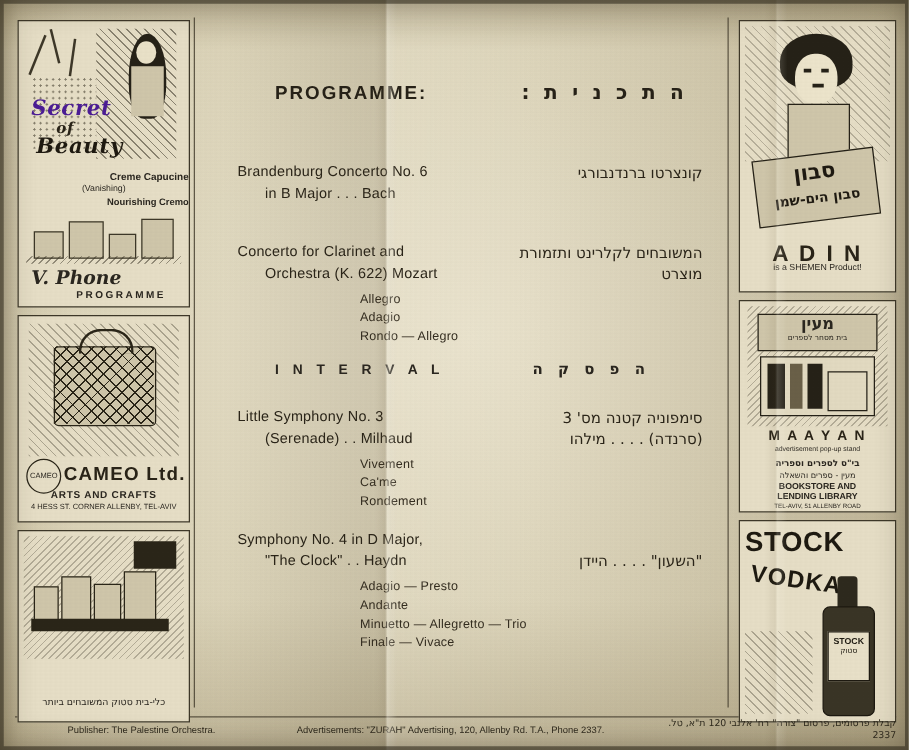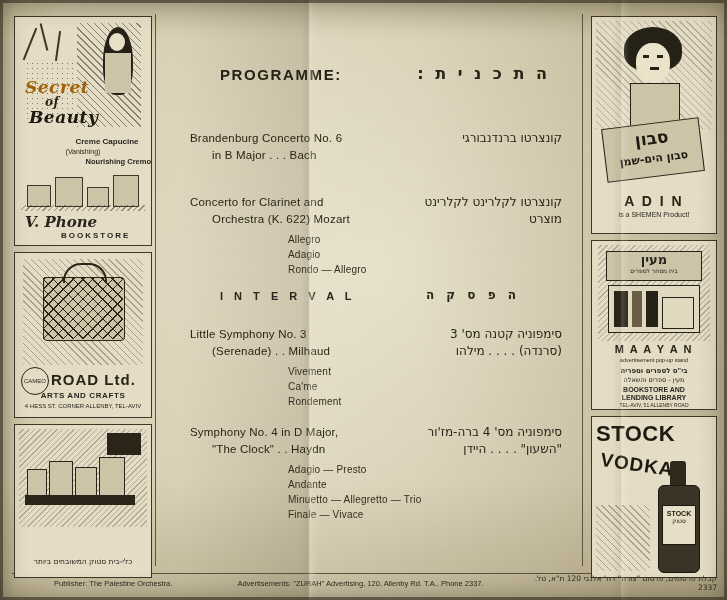--- a/index.html
+++ b/index.html
@@ -248,53 +248,53 @@
         <div style="position:absolute; left:4px; top:4px; width:128px; height:110px;">
           <div class="hatch" style="left:58px; top:2px; width:64px; height:104px; opacity:.55;"></div>
           <div style="position:absolute; left:84px; top:6px; width:30px; height:68px; background:#262218; border-radius:50% 50% 40% 40%;"></div>
           <div style="position:absolute; left:90px; top:12px; width:16px; height:18px; background:#e9e1c8; border-radius:50%;"></div>
           <div style="position:absolute; left:86px; top:32px; width:26px; height:40px; background:#cfc6aa;"></div>
           <div style="position:absolute; left:10px; top:6px; width:2px; height:34px; background:#3e3829; transform:rotate(22deg);"></div>
           <div style="position:absolute; left:24px; top:2px; width:2px; height:28px; background:#3e3829; transform:rotate(-14deg);"></div>
           <div style="position:absolute; left:38px; top:10px; width:2px; height:30px; background:#3e3829; transform:rotate(8deg);"></div>
           <div class="dots" style="left:6px; top:40px; width:52px; height:58px; opacity:.6;"></div>
         </div>
-        <div class="script ad-title" style="position:absolute; left:10px; top:60px; font-size:17px; color:#a16207;">Secret</div>
+        <div class="script ad-title" style="position:absolute; left:10px; top:60px; font-size:17px; color:#4c1d95;">Secret</div>
         <div class="script ad-title" style="position:absolute; left:30px; top:78px; font-size:12px;">of</div>
         <div class="script ad-title" style="position:absolute; left:14px; top:90px; font-size:17px; color:#1f1a11;">Beauty</div>
 
-        <div style="position:absolute; left:0; right:0; top:120px; text-align:center; font-size:8px; font-weight:bold;margin-left:48px;">Creme Capucine</div>
+        <div style="position:absolute; left:0; right:0; top:120px; text-align:right; font-size:8px; font-weight:bold;margin-left:48px;">Creme Capucine</div>
         <div style="position:absolute; left:0; right:0; top:131px; text-align:center; font-size:7px;">(Vanishing)</div>
         <div style="position:absolute; left:0; right:0; top:140px; text-align:right; font-size:7.5px; font-weight:bold;">Nourishing Cremo</div>
 
         <div style="position:absolute; left:6px; top:154px; width:124px; height:40px;">
           <div class="jar" style="left:6px; top:14px; width:22px; height:20px;"></div>
           <div class="jar" style="left:34px; top:6px; width:26px; height:28px;"></div>
           <div class="jar" style="left:66px; top:16px; width:20px; height:18px;"></div>
           <div class="jar" style="left:92px; top:4px; width:24px; height:30px;"></div>
           <div class="hatch2" style="left:0; top:34px; width:124px; height:6px; opacity:.5;"></div>
         </div>
 
         <div class="script" style="position:absolute; left:10px; top:196px; font-size:15px;">V. Phone</div>
-        <div style="position:absolute; left:46px; top:214px; font-size:8px; letter-spacing:2px; font-weight:bold;">BOOKSTORE</div>
+        <div style="position:absolute; left:46px; top:214px; font-size:8px; letter-spacing:2px; font-weight:bold;">PROGRAMME</div>
       </div>
     </div>
 
     <div class="ad" style="top:236px; height:164px;">
       <div class="ad-inner">
         <div style="position:absolute; left:8px; top:6px; width:120px; height:106px;">
           <div class="hatch" style="left:0; top:0; width:120px; height:106px; opacity:.35;"></div>
           <div style="position:absolute; left:20px; top:18px; width:80px; height:62px; background:#cfc6aa; border:1.5px solid #2b2619; border-radius:4px;"></div>
           <div style="position:absolute; left:20px; top:18px; width:80px; height:62px;
                       background-image:repeating-linear-gradient(45deg,#2b2619 0 1px,transparent 1px 7px),
                                        repeating-linear-gradient(-45deg,#2b2619 0 1px,transparent 1px 7px);"></div>
           <div style="position:absolute; left:40px; top:4px; width:40px; height:18px; border:2px solid #2b2619; border-bottom:none; border-radius:18px 18px 0 0;"></div>
         </div>
         <div style="position:absolute; left:6px; top:114px; width:26px; height:26px; border:1.5px solid #2b2619; border-radius:50%; font-size:6px; display:flex; align-items:center; justify-content:center;">CAMEO</div>
-        <div class="ad-title" style="position:absolute; left:36px; top:118px; font-size:15px; letter-spacing:1px;">ROAD Ltd.</div>
+        <div class="ad-title" style="position:absolute; left:36px; top:118px; font-size:15px; letter-spacing:1px;">CAMEO Ltd.</div>
         <div style="position:absolute; left:0; right:0; top:138px; text-align:center; font-size:8px; font-weight:bold; letter-spacing:.6px;">ARTS AND CRAFTS</div>
         <div style="position:absolute; left:0; right:0; top:150px; text-align:center; font-size:6px;">4 HESS ST. CORNER ALLENBY, TEL-AVIV</div>
       </div>
     </div>
 
     <div class="ad" style="top:408px; height:152px;">
       <div class="ad-inner">
         <div style="position:absolute; left:4px; top:4px; width:128px; height:98px;">
           <div class="hatch2" style="left:0; top:0; width:128px; height:98px; opacity:.3;"></div>
           <div style="position:absolute; left:8px; top:40px; width:18px; height:26px; background:#cfc6aa; border:1.2px solid #2b2619;"></div>
@@ -322,21 +322,21 @@
         <span>קונצרטו ברנדנבורגי</span><br>
       </div>
     </div>
 
     <div class="work" style="top:176px;">
       <div class="w-en">
         <span>Concerto for Clarinet and</span>
         <span class="ind">Orchestra (K. 622) Mozart</span>
       </div>
       <div class="w-heb">
-        <span>קונצרטו לקלרינט לקלרינט</span><br>
+        <span>המשובחים לקלרינט ותזמורת</span><br>
         <span>מוצרט</span>
       </div>
       <div class="mvts" style="top:38px;">
         <div>Allegro</div>
         <div>Adagio</div>
         <div>Rondo — Allegro</div>
       </div>
     </div>
 
     <div>
@@ -359,21 +359,21 @@
         <div>Rondement</div>
       </div>
     </div>
 
     <div class="work" style="top:406px;">
       <div class="w-en">
         <span>Symphony No. 4 in D Major,</span>
         <span class="ind">"The Clock" . . Haydn</span>
       </div>
       <div class="w-heb">
-        <span>סימפוניה מס' 4 ברה-מז'ור</span><br>
+        <br>
         <span>"השעון" . . . . היידן</span>
       </div>
       <div class="mvts" style="top:38px;">
         <div>Adagio — Presto</div>
         <div>Andante</div>
         <div>Minuetto — Allegretto — Trio</div>
         <div>Finale — Vivace</div>
       </div>
     </div>
   </div>
@@ -388,21 +388,21 @@
           <div style="position:absolute; left:40px; top:22px; width:34px; height:40px; background:#ece4cb; border-radius:46%;"></div>
           <div style="position:absolute; left:47px; top:34px; width:6px; height:3px; background:#262218;"></div>
           <div style="position:absolute; left:61px; top:34px; width:6px; height:3px; background:#262218;"></div>
           <div style="position:absolute; left:54px; top:46px; width:9px; height:3px; background:#262218;"></div>
           <div style="position:absolute; left:34px; top:62px; width:48px; height:42px; background:#cfc6aa; border:1.2px solid #262218;"></div>
         </div>
         <div style="position:absolute; left:12px; top:106px; width:96px; height:52px; background:#cfc6aa; border:1.5px solid #262218; transform:rotate(-7deg);">
           <div class="heb" style="position:absolute; left:0; right:0; top:4px; text-align:center; font-size:17px; font-weight:bold; color:#1f1a12;">סבון</div>
           <div class="heb" style="position:absolute; left:0; right:0; top:28px; text-align:center; font-size:11px; font-weight:bold; color:#1f1a12;">סבון הים-שמן</div>
         </div>
-        <div class="ad-title" style="position:absolute; left:0; right:0; top:176px; text-align:center; font-size:14px; letter-spacing:2px;">A D I N</div>
+        <div class="ad-title" style="position:absolute; left:0; right:0; top:176px; text-align:center; font-size:18px; letter-spacing:2px;">A D I N</div>
         <div style="position:absolute; left:0; right:0; top:194px; text-align:center; font-size:7px;">is a SHEMEN Product!</div>
       </div>
     </div>
 
     <div class="ad" style="top:224px; height:168px;">
       <div class="ad-inner">
         <div style="position:absolute; left:6px; top:4px; width:112px; height:96px;">
           <div class="hatch2" style="left:0; top:0; width:112px; height:96px; opacity:.3;"></div>
           <div style="position:absolute; left:8px; top:6px; width:94px; height:28px; background:#cfc6aa; border:1.5px solid #262218;">
             <div class="heb" style="text-align:center; font-size:13px; font-weight:bold; line-height:14px; padding-top:1px;">מעין</div>

